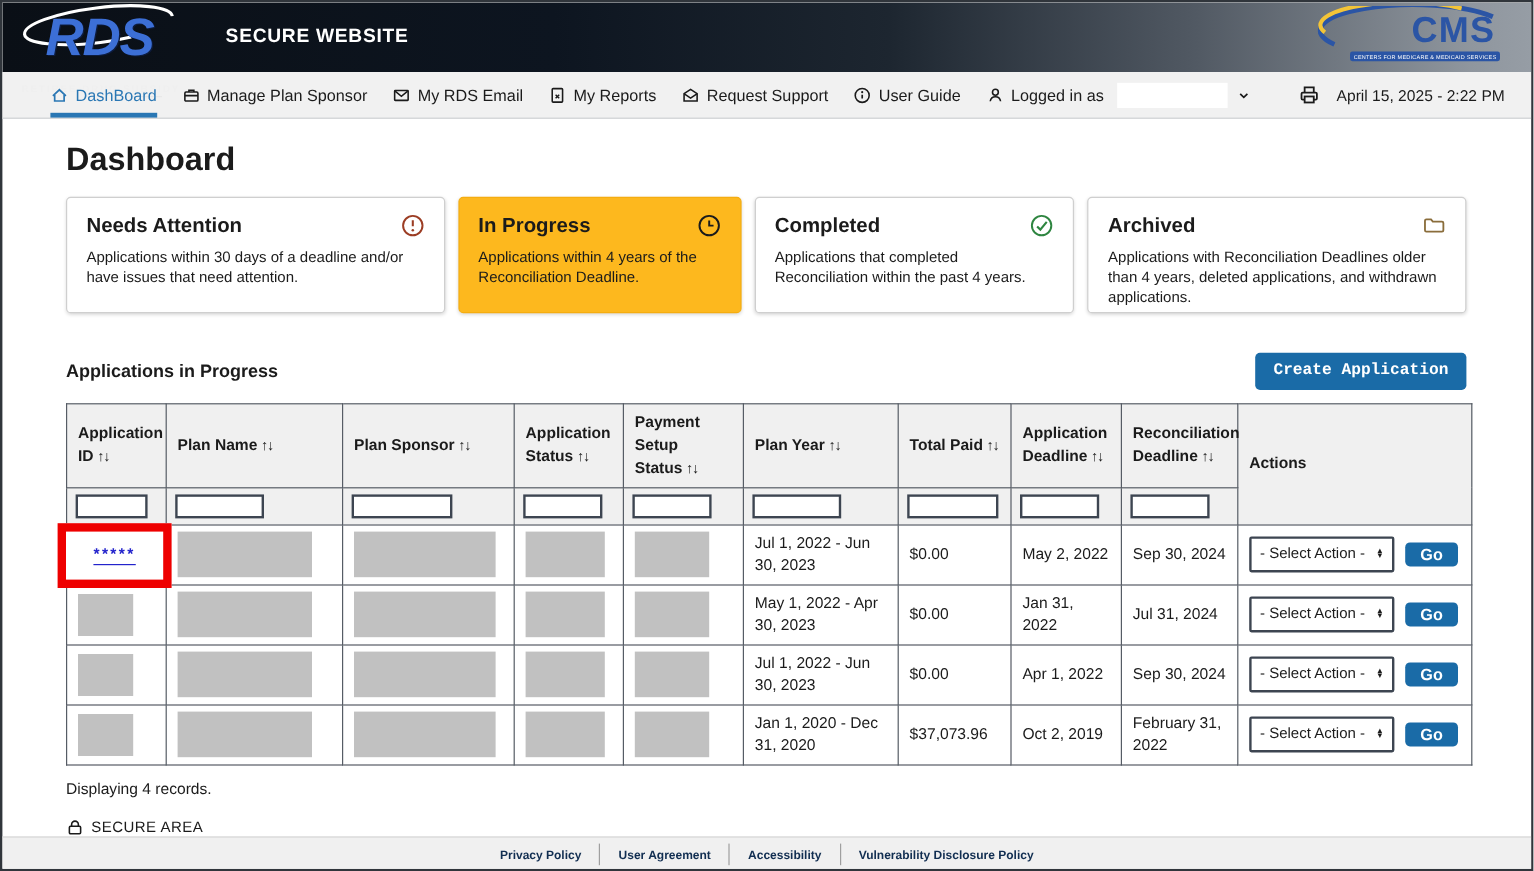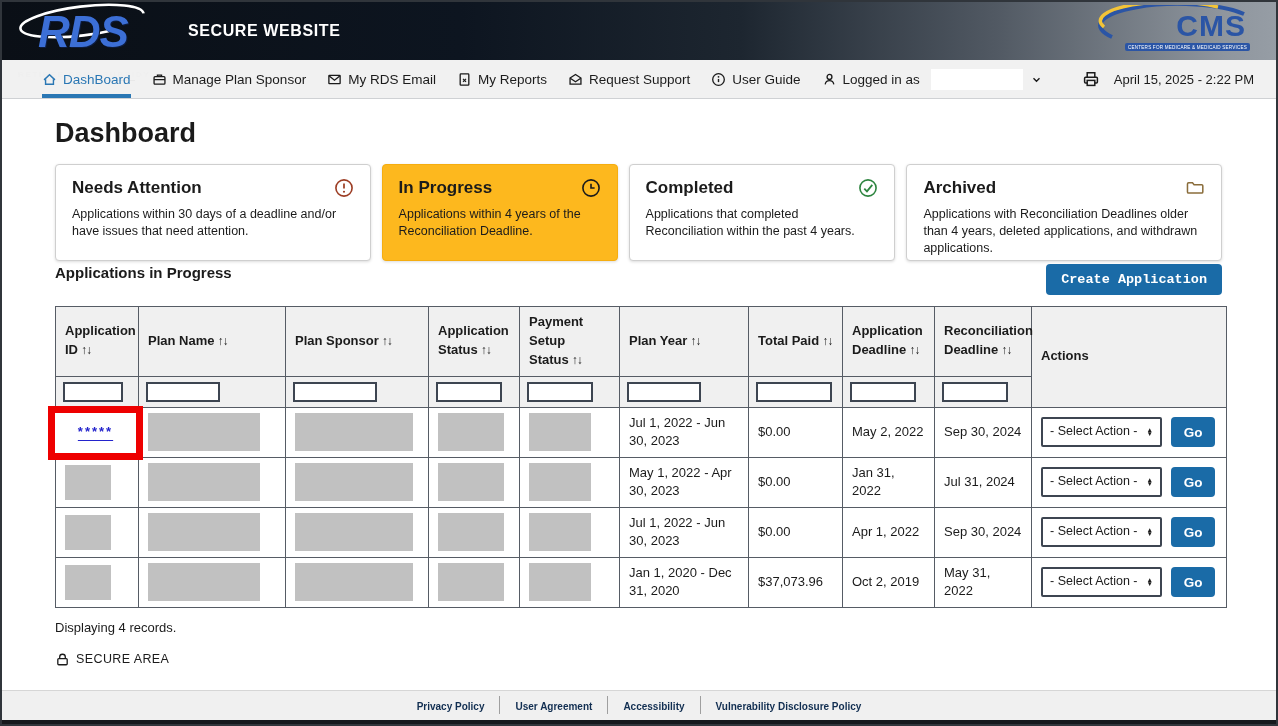--- a/index.html
+++ b/index.html
@@ -38,21 +38,21 @@
   h1 { font-size:27px; font-weight:bold; color:#1b1b1b; margin:19px 0 15px; }
 
   .cards { display:flex; gap:11px; }
   .card { height:97px; border:1px solid #cfcfcf; border-radius:4px; background:#fff; padding:13px 16px; box-shadow:0 1px 3px rgba(0,0,0,.14); }
   .card.w1 { width:317px; } .card.w2 { width:237px; } .card.w3 { width:268px; } .card.w4 { width:317px; }
   .card.highlight { background:#fdb81e; border-color:#f5ad10; }
   .card-head { display:flex; justify-content:space-between; align-items:center; margin-bottom:8px;gap:40px; }
   .card-title { font-size:17px; font-weight:bold; color:#1b1b1b; }
   .card-desc { font-size:12.5px; line-height:1.35; color:#1b1b1b; }
 
-  .section-row { display:flex; justify-content:space-between; align-items:flex-start; margin:3px 0 11px; }
+  .section-row { display:flex; justify-content:space-between; align-items:center; margin:33px 0 11px; }
   .section-heading { font-size:15px; font-weight:bold; color:#1b1b1b; }
   .btn-primary { background:#1a6ba7; color:#fff; border:none; border-radius:4px; font-family:Liberation Mono, monospace; font-size:13.5px; font-weight:bold; padding:8px 15px; cursor:pointer; }
 
   
   table { border-collapse:collapse; table-layout:fixed; width:1171px; font-size:13px; }
   th, td { border:1px solid #565c65; }
   thead th { background:#f0f0f0; text-align:left; font-weight:bold; color:#1b1b1b; padding:6px 9px; line-height:1.45; vertical-align:middle; }
   tr.col-head th { height:66px; }
   .sort { font-size:12px; margin-left:3px; letter-spacing:-1px; font-weight:normal; }
   tr.filter-row th { height:31px; padding:4px 7px; }
@@ -74,21 +74,21 @@
   .ph-status { width:66px; height:38px; }
   .ph-pay { width:62px; height:38px; }
   td.id-cell { position:relative; }
   .red-box { position:absolute; left:-8px; top:-2px; right:-5px; bottom:-3px; border:7px solid #ee0000; background:#fff; display:flex; align-items:center; justify-content:center; z-index:2; }
   .id-link { color:#2323cc; font-weight:bold; font-size:13px; letter-spacing:2px; text-decoration:underline; text-underline-offset:4px; cursor:pointer; }
   .act-wrap { display:flex; align-items:center; gap:9px; }
   .select-box { display:flex; align-items:center; justify-content:space-between; width:121px; height:30px; border:2px solid #3d4551; border-radius:2px; padding:0 7px; font-size:12.5px; background:#fff; color:#1b1b1b; cursor:pointer; }
   .updown { display:inline-flex; flex-direction:column; align-items:center; line-height:.6; font-size:6.5px; color:#1b1b1b; }
   .updown::before { content:"▲"; }
   .updown::after { content:"▼"; }
-  .go-btn { width:44px; height:30px; background:#1a6ba7; color:#fff; font-family:inherit; font-weight:bold; font-size:13.5px; border:none; border-radius:4px; cursor:pointer; }
+  .go-btn { width:44px; height:20px; background:#1a6ba7; color:#fff; font-family:inherit; font-weight:bold; font-size:13.5px; border:none; border-radius:4px; cursor:pointer; }
 
   .records { font-size:13px; color:#1b1b1b; margin-top:12px; }
   .secure-area { display:flex; align-items:center; gap:6px; font-size:12.5px; color:#1b1b1b; letter-spacing:.4px; margin-top:17px; }
 
   
   .site-footer { flex:none; background:#f0f0f0; border-top:1px solid #d6d6d6; padding:5px 0 6px; display:flex; justify-content:center; }
   .site-footer ul { list-style:none; display:flex; align-items:center; }
   .site-footer li { padding:0 15px; }
   .site-footer li + li { border-left:1px solid #9f9f9f; }
   .site-footer a { color:#112e51; font-size:10px; font-weight:bold; text-decoration:none; cursor:pointer; }
@@ -399,21 +399,21 @@
             </td>
           <td>
               <div class="ph ph-status"></div>
             </td>
           <td>
               <div class="ph ph-pay"></div>
             </td>
           <td>Jan 1, 2020 - Dec 31, 2020</td>
           <td>$37,073.96</td>
           <td>Oct 2, 2019</td>
-          <td>May 31, 2022</td>
+          <td>February 31, 2022</td>
           <td>
             <div class="act-wrap">
               <div class="select-box">
                   <span>- Select Action -</span>
                   <span class="updown"></span>
                 </div>
               <button class="go-btn">Go</button>
             </div>
           </td>
         </tr>

